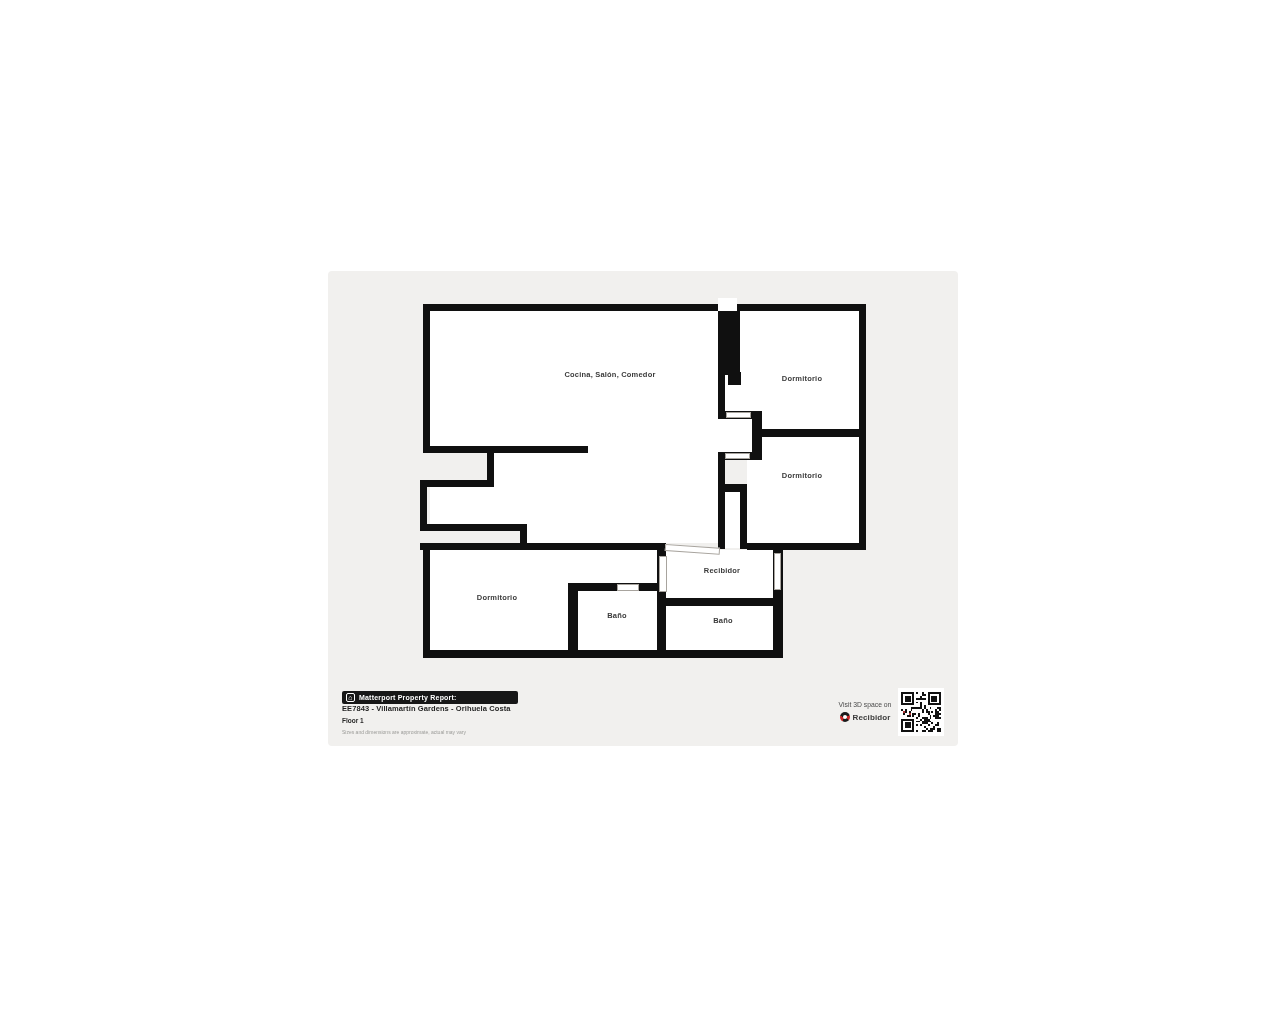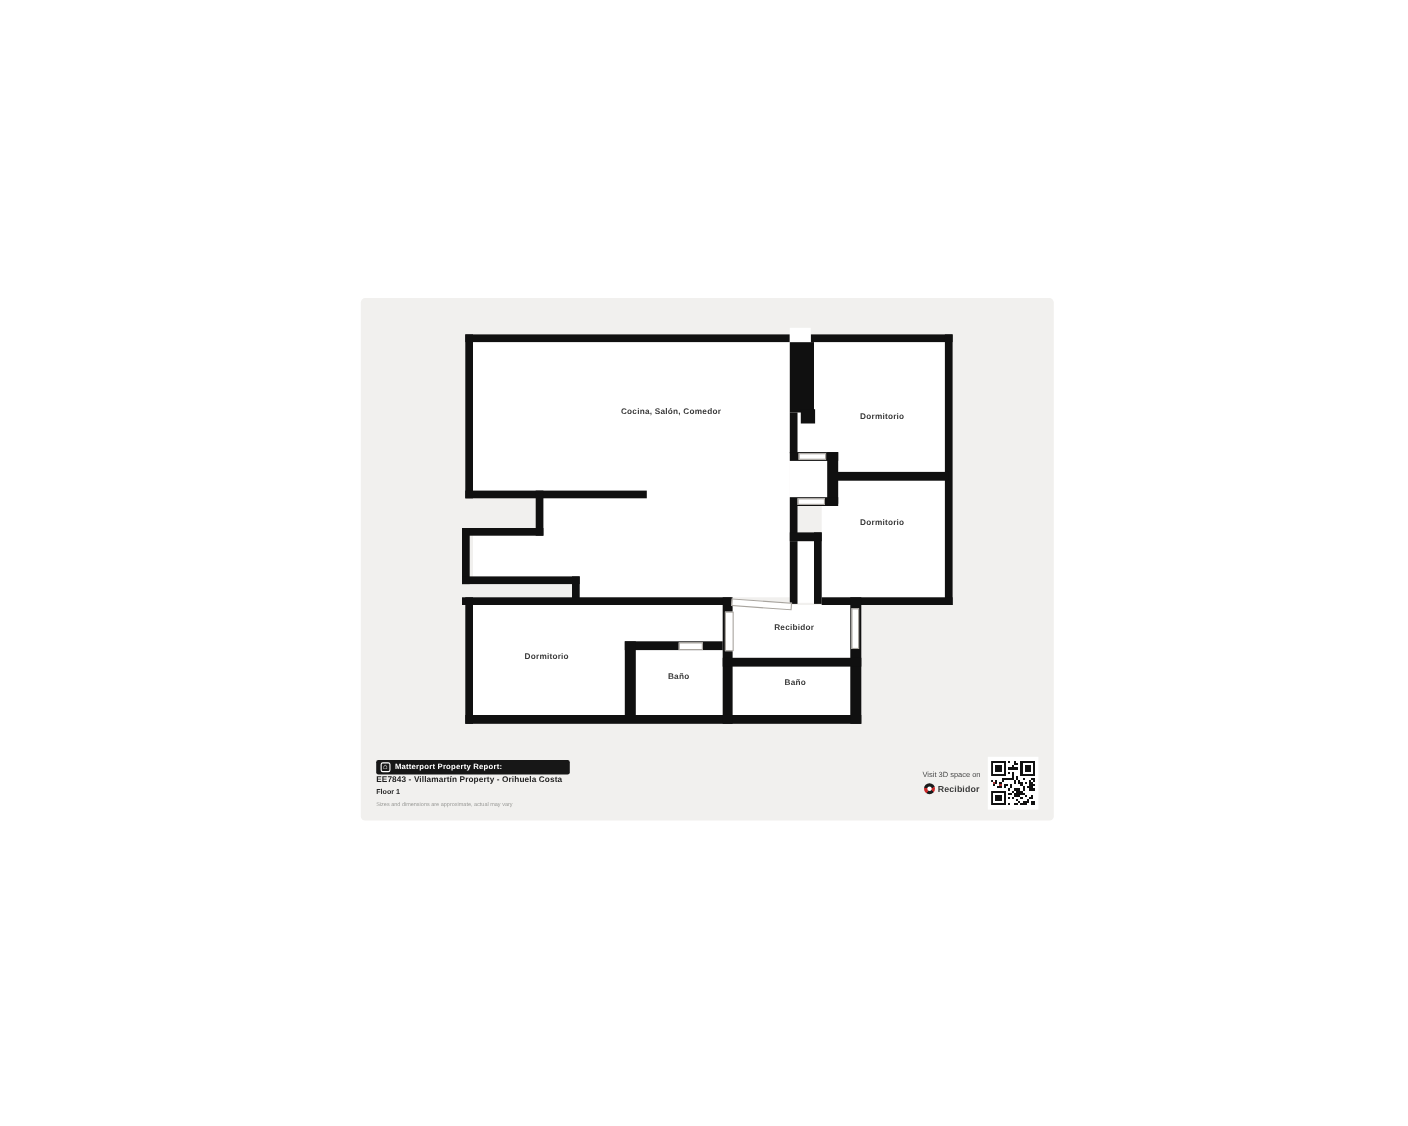--- a/index.html
+++ b/index.html
@@ -117,21 +117,21 @@
     <span class="rlabel" style="left:394px;top:299px">Recibidor</span>
     <span class="rlabel" style="left:169px;top:326px">Dormitorio</span>
     <span class="rlabel" style="left:289px;top:344px">Baño</span>
     <span class="rlabel" style="left:395px;top:349px">Baño</span>
   </div>
 
   <div class="badge">
     <span class="house">⌂</span>
     <span>Matterport Property Report:</span>
   </div>
-  <div class="title-line">EE7843 - Villamartín Property - Orihuela Costa</div>
+  <div class="title-line">EE7843 - Villamartín Gardens - Orihuela Costa</div>
   <div class="floor-line">Floor 1</div>
   <div class="disclaimer">Sizes and dimensions are approximate, actual may vary</div>
 
   <div class="visit">Visit 3D space on</div>
   <div class="mlogo-row">
     <span class="mlogo"></span>
     <span class="mname">Recibidor</span>
   </div>
   <div class="qr">
     <svg id="qr-svg" width="40" height="42" viewBox="0 0 21 21" shape-rendering="crispEdges">

